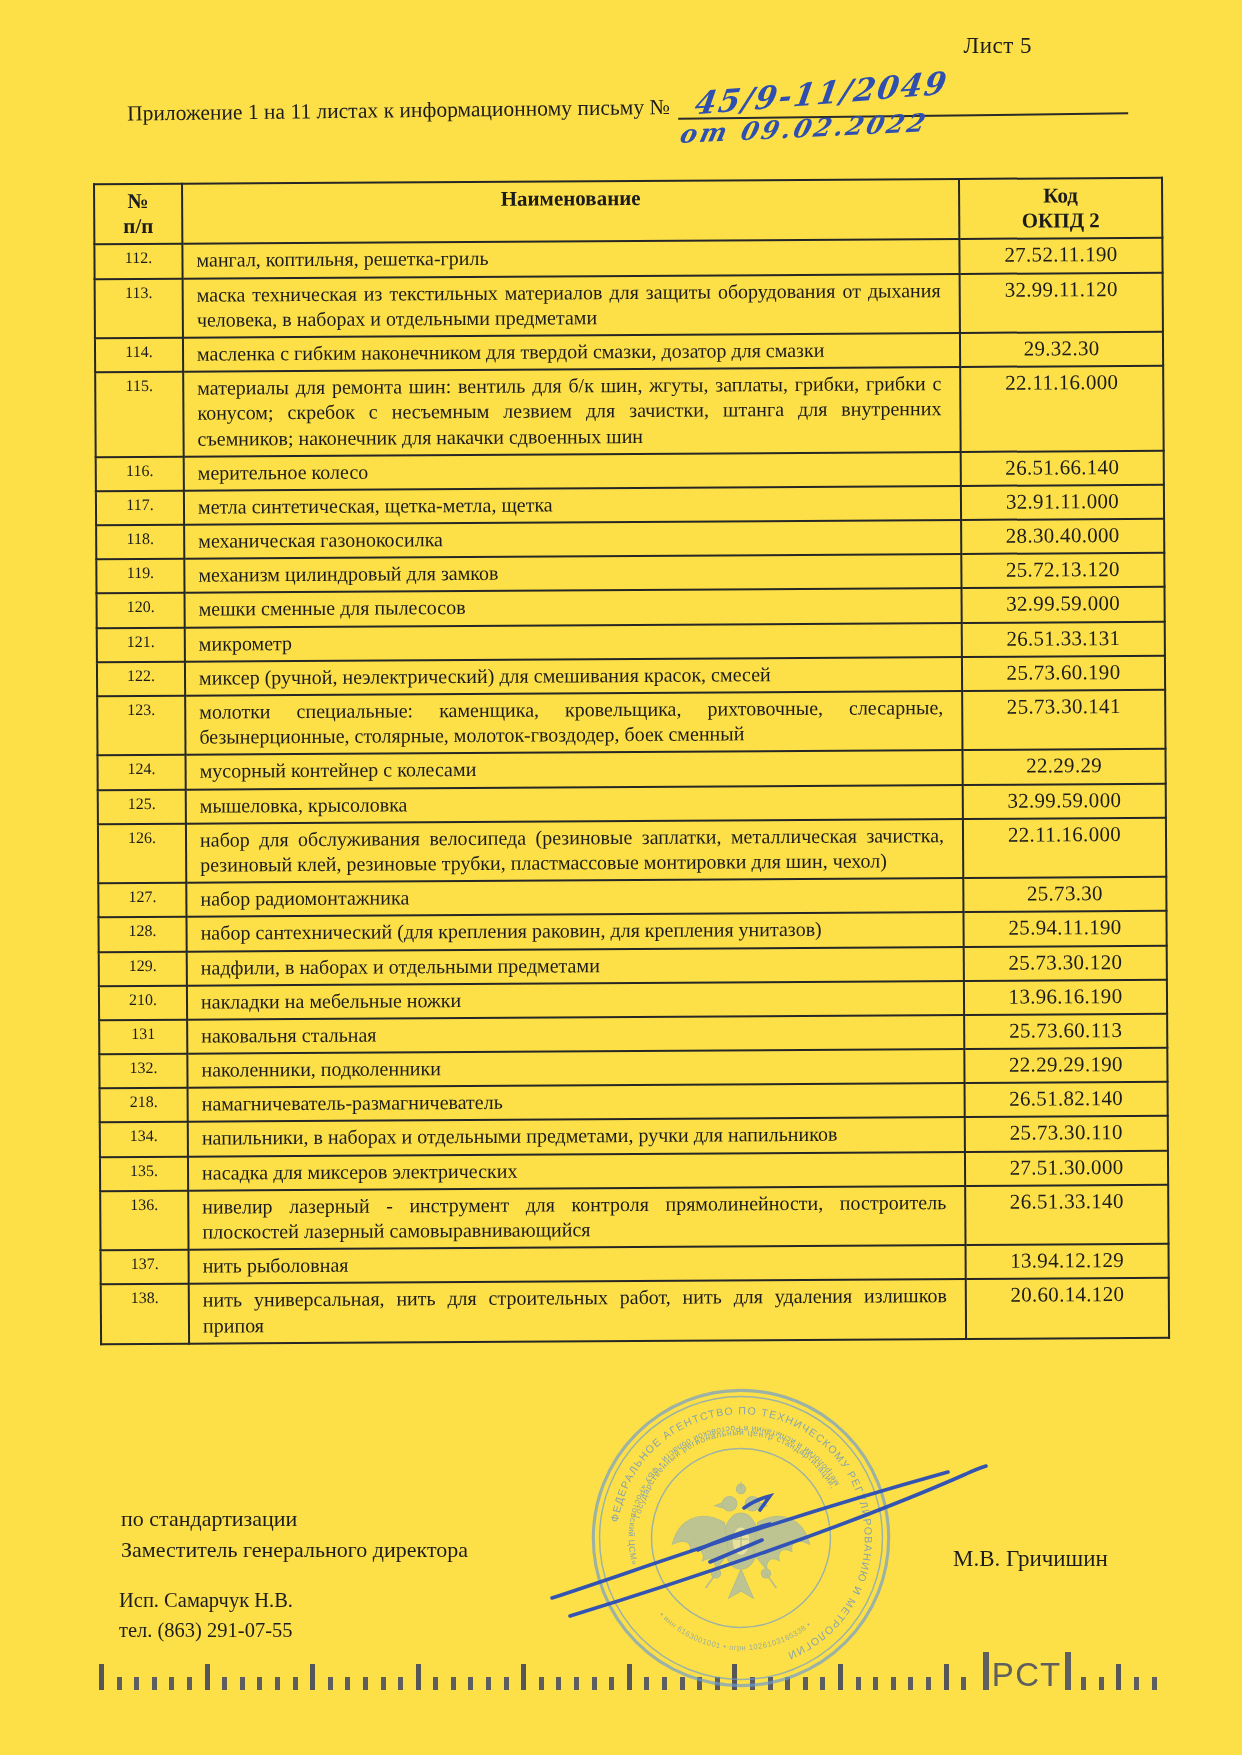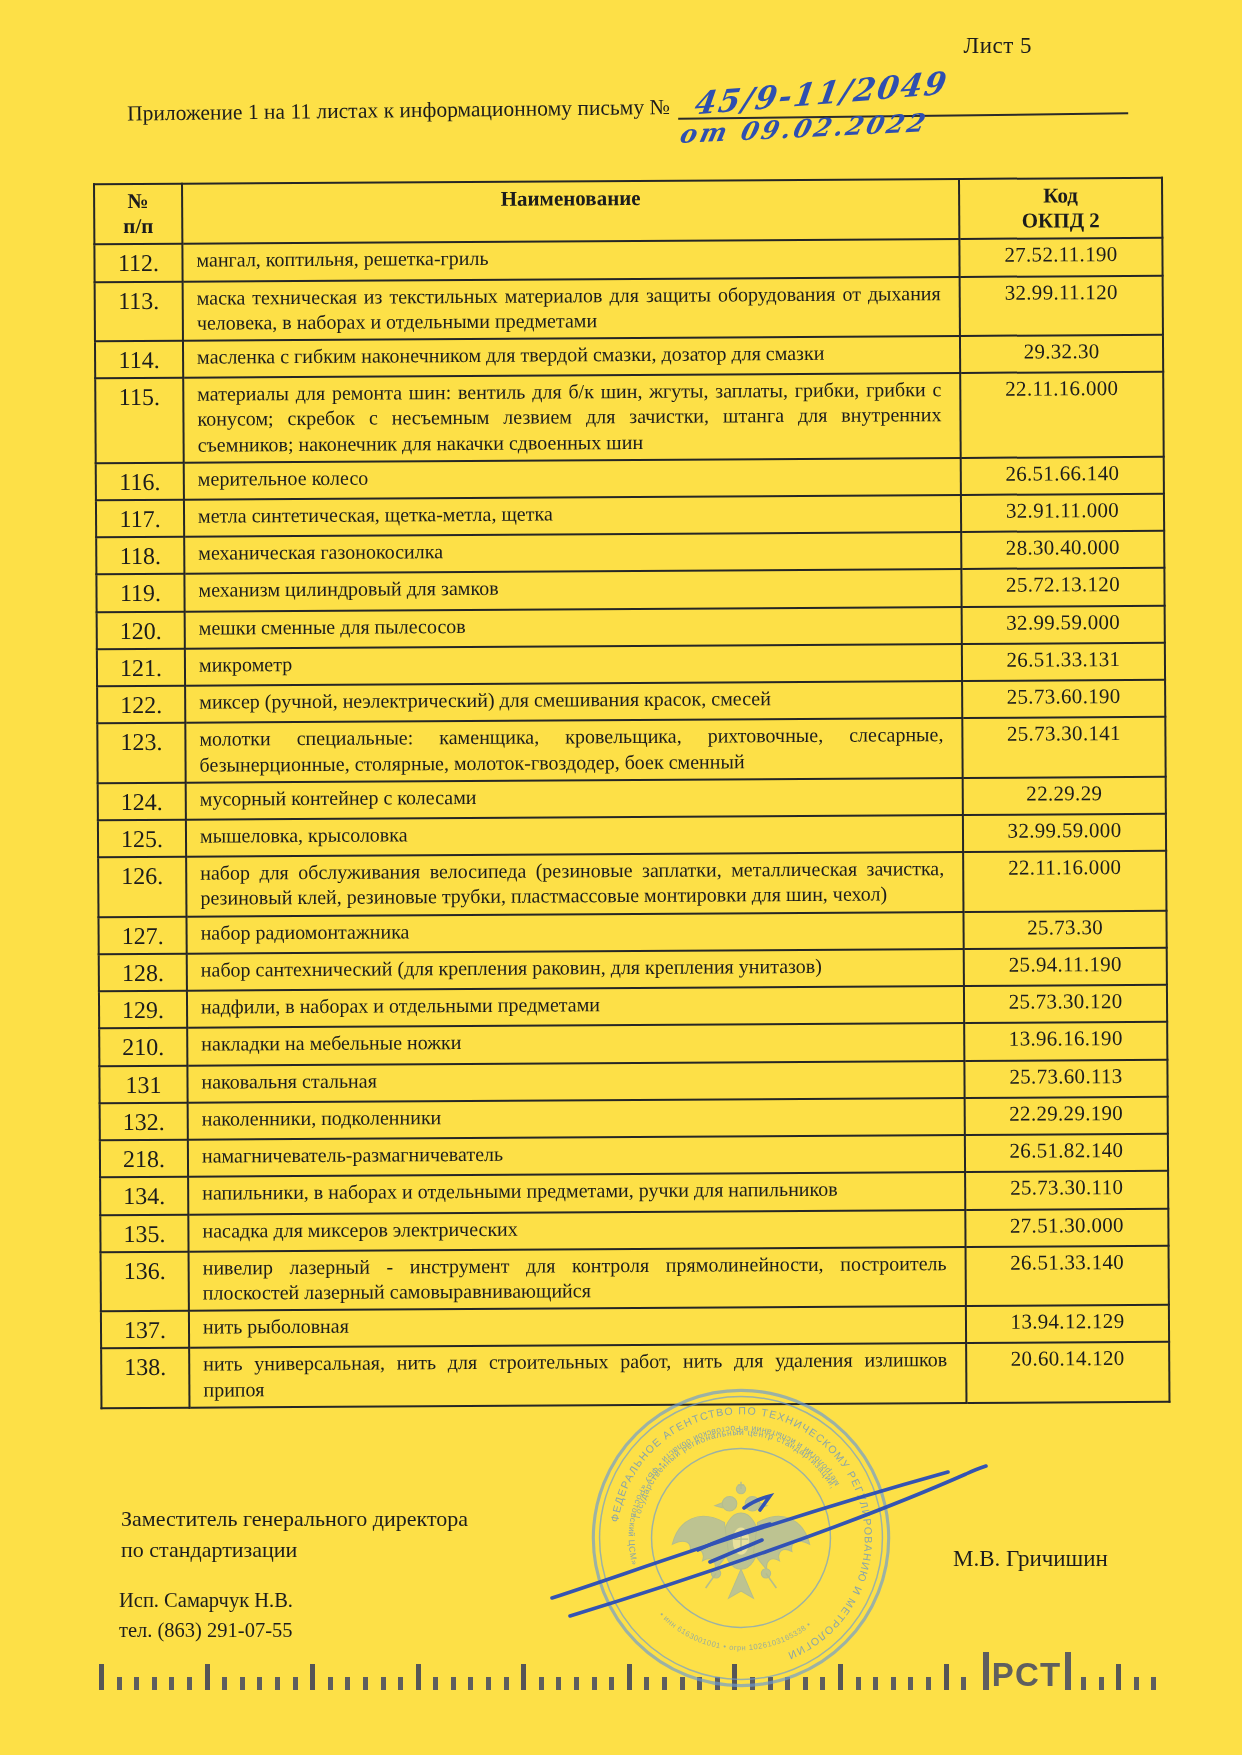--- a/index.html
+++ b/index.html
@@ -57,21 +57,21 @@
   }
   table.products col.c-num{width:88px;}
   table.products col.c-name{width:777px;}
   table.products col.c-code{width:203px;}
   table.products th, table.products td{
     border:2px solid #262626;
     vertical-align:top;
     overflow:hidden;
   }
   th.h-cell{font-weight:bold;font-size:21px;text-align:center;padding:4px 2px;line-height:1.2;}
-  td.cell-num{text-align:center;padding:3px 20px 2px;font-size:24px;}
+  td.cell-num{text-align:center;padding:3px 20px 2px;font-size:16px;}
   td.cell-name{
     text-align:justify;padding:3px 18px 4px 13px;
   }
   td.cell-code{
     text-align:center;padding:2px 4px;font-size:21px;letter-spacing:.3px;
   }
 
   
   .sig-role{
     position:absolute;left:121px;top:1503px;
@@ -105,21 +105,21 @@
     display:inline-block;width:5px;height:13px;background:#5e5e5e;
     margin-right:12.6px;flex:0 0 auto;
   }
   .tick.tall{height:26px;background:#565656;}
   .rst{
     display:flex;align-items:flex-end;flex:0 0 auto;
     margin:0 10px 0 4px;color:#5f5f5f;
   }
   .rst .bar{display:inline-block;width:6px;height:38px;background:#5f5f5f;}
   .rst .rst-label{
-    font-family:"Liberation Sans", sans-serif;font-weight:bold;
+    font-family:"Liberation Sans", sans-serif;font-weight:normal;
     font-size:33px;line-height:.95;letter-spacing:2px;margin:0 3px;
   }
 </style>
 </head>
 <body>
 
 <div class="page">
 
   <div class="sheet-label">Лист 5</div>
 
@@ -306,22 +306,22 @@
 
     <tr>
       <td class="cell-num">138.</td>
       <td class="cell-name">нить универсальная, нить для строительных работ, нить для удаления излишков припоя</td>
       <td class="cell-code">20.60.14.120</td>
     </tr>
   </tbody>
   </table>
 
   <div class="sig-role">
+    <div>по стандартизации</div>
     <div>Заместитель генерального директора</div>
-    <div>по стандартизации</div>
   </div>
   <div class="sig-name">М.В. Гричишин</div>
 
   <div class="executor">
     <div>Исп. Самарчук Н.В.</div>
     <div>тел. (863) 291-07-55</div>
   </div>
 
   <svg class="stamp" viewBox="0 0 300 300">
     <defs>

